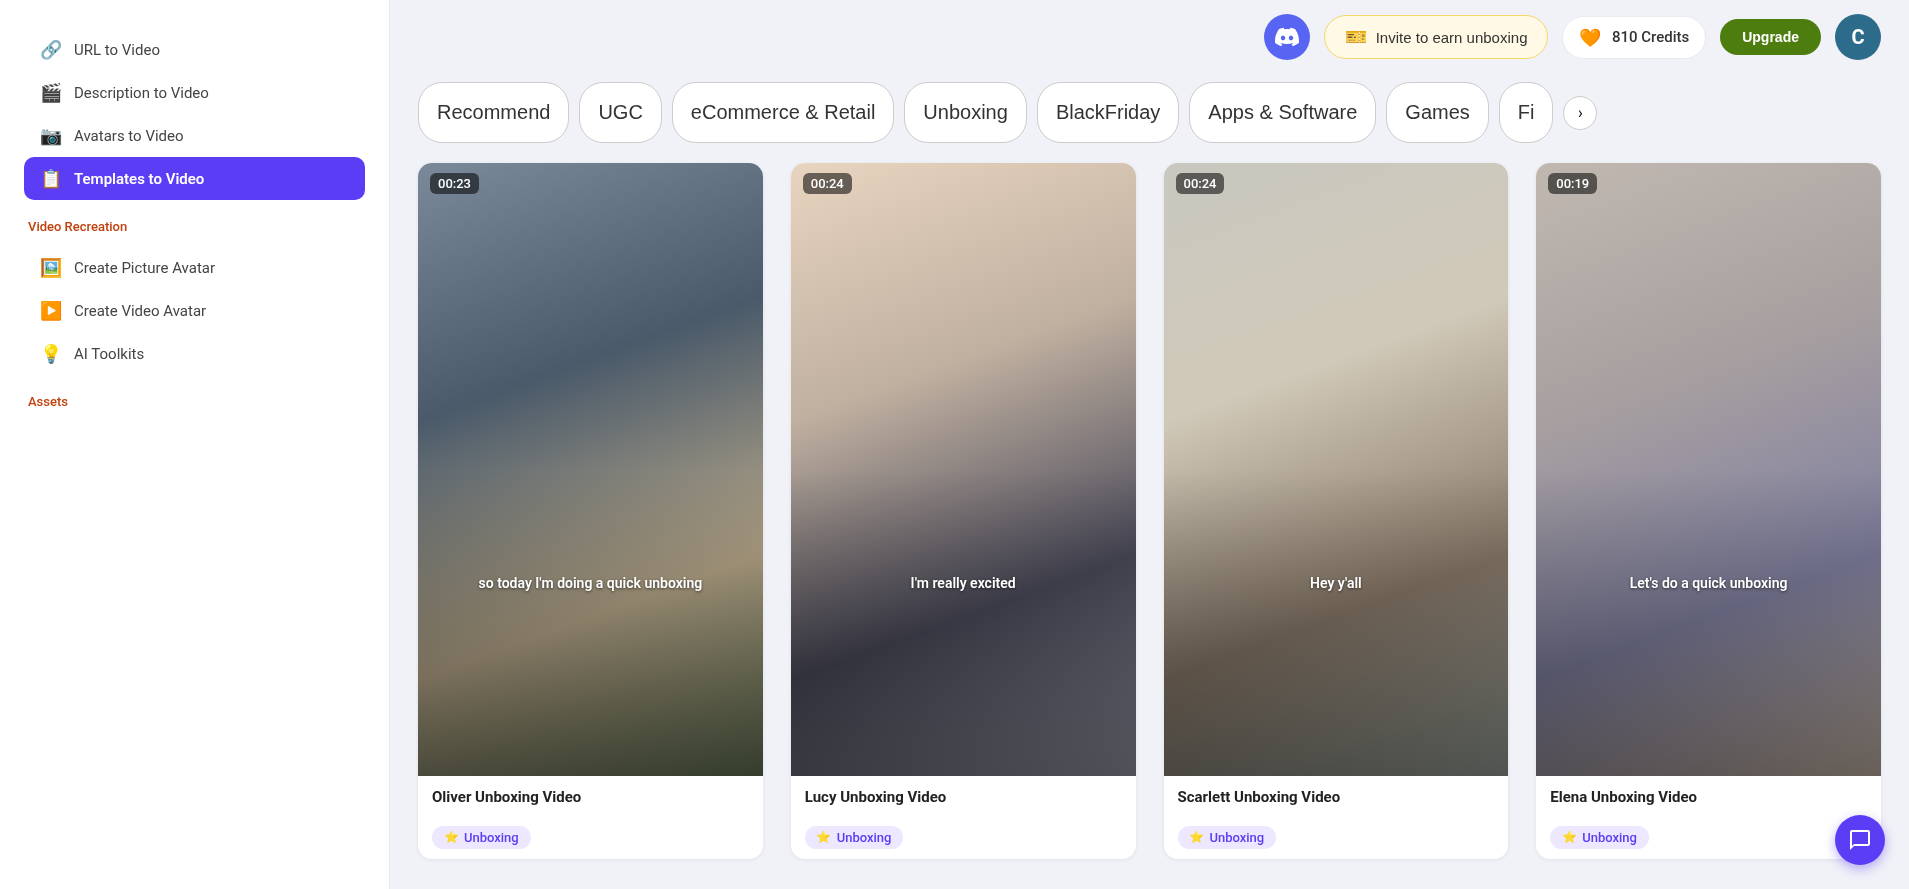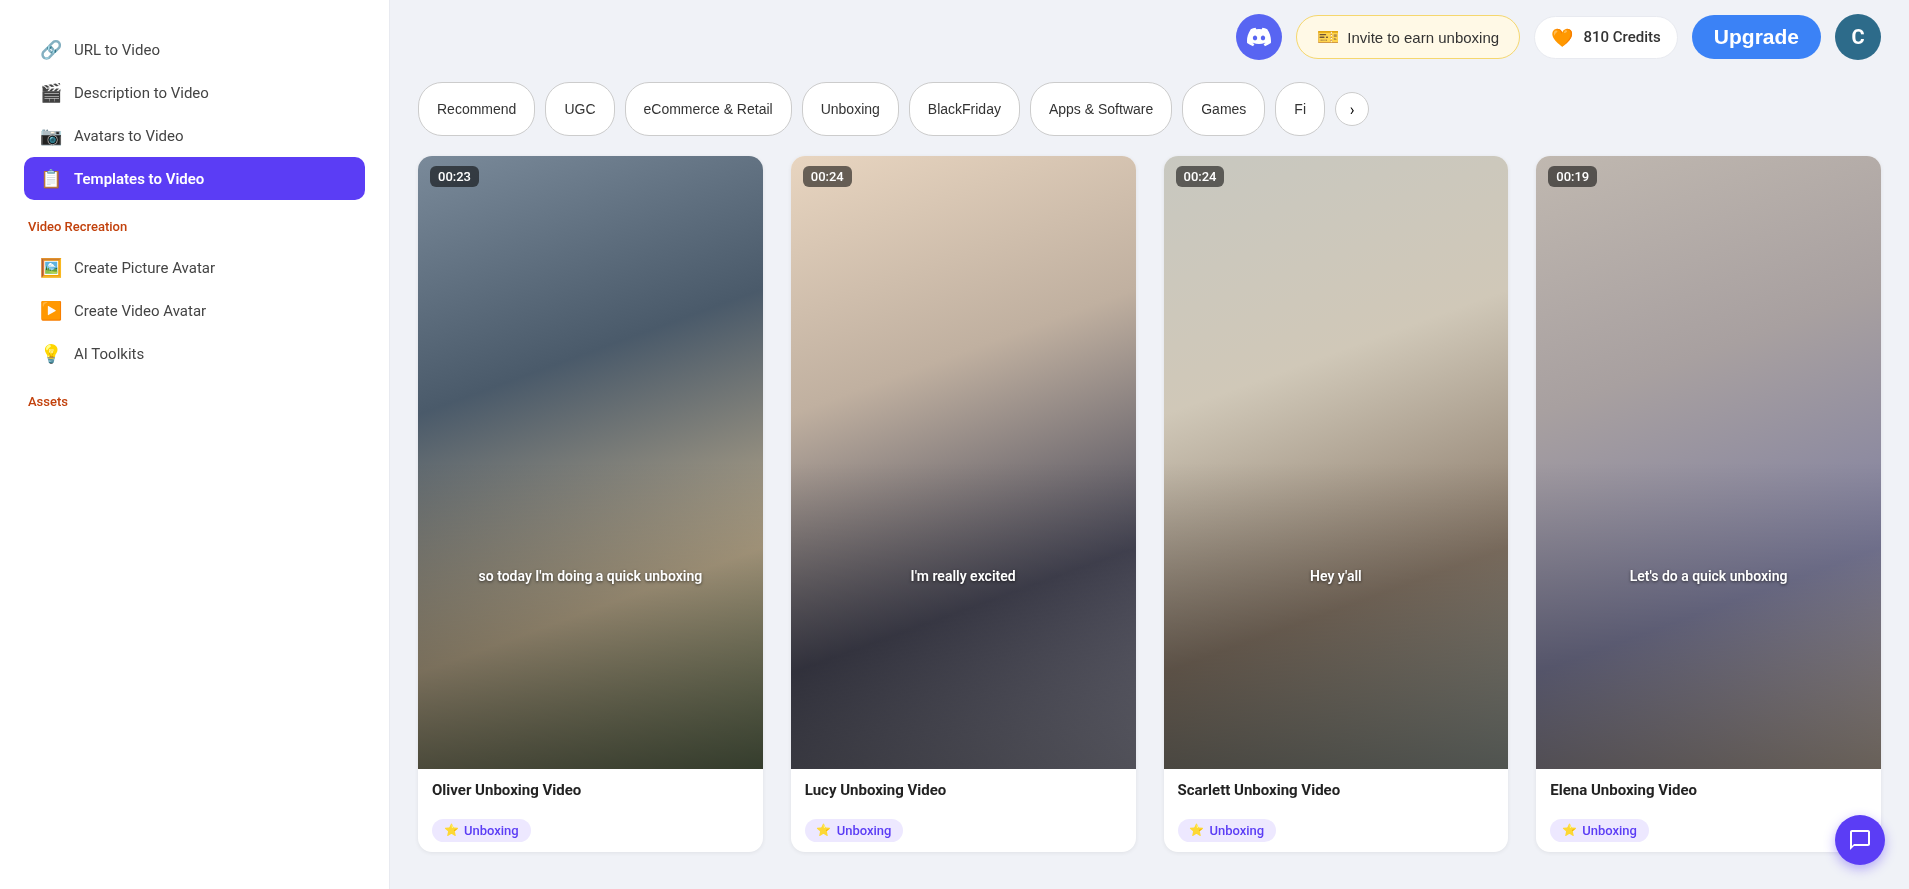--- a/index.html
+++ b/index.html
@@ -132,26 +132,26 @@
       background: #fff;
       border: 1.5px solid #e8eaf0;
       border-radius: 24px;
       padding: 10px 16px;
       font-size: 15px;
       font-weight: 500;
       color: #333;
     }
     .credits-icon { font-size: 18px; }
     .upgrade-btn {
-      background: #3b82f6;
+      background: #4d7c0f;
       color: #fff;
       border: none;
       border-radius: 24px;
       padding: 10px 22px;
-      font-size: 21px;
+      font-size: 14px;
       font-weight: 600;
       cursor: pointer;
     }
     .avatar-circle {
       width: 46px;
       height: 46px;
       border-radius: 50%;
       background: #2d6b8a;
       color: #fff;
       display: flex;
@@ -170,21 +170,21 @@
       padding: 8px 28px 12px;
       background: #f0f2f7;
       flex-shrink: 0;
       overflow: hidden;
     }
     .cat-tab {
       border: 1.5px solid #ccc;
       background: #fff;
       border-radius: 24px;
       padding: 18px 18px;
-      font-size: 14px;
+      font-size: 20px;
       font-weight: 400;
       color: #333;
       cursor: pointer;
       white-space: nowrap;
       transition: background 0.15s;
     }
     .cat-arrow {
       width: 34px;
       height: 34px;
       border-radius: 50%;

